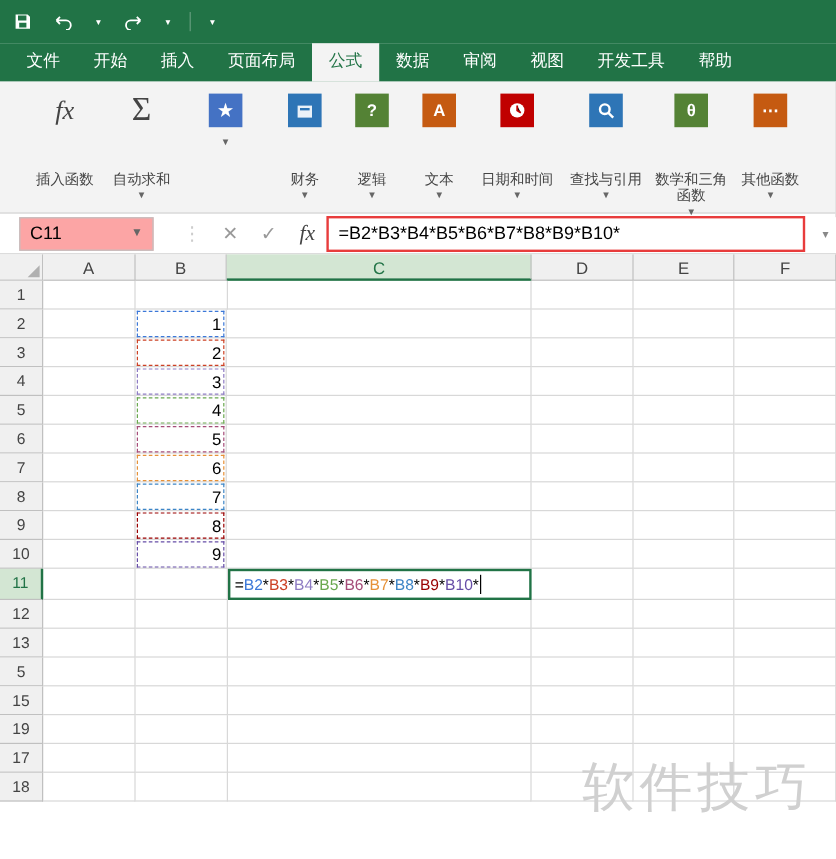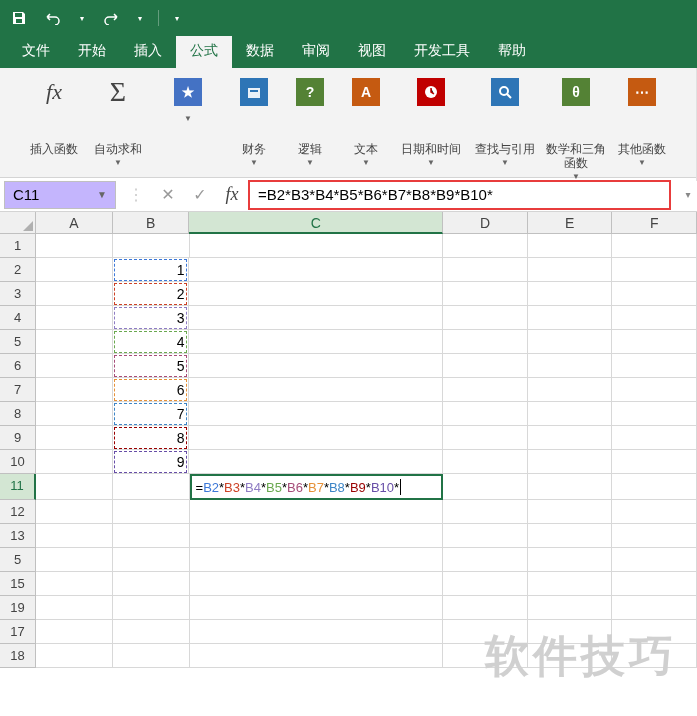--- a/index.html
+++ b/index.html
@@ -25,21 +25,21 @@
 .ritem .label { font-size: 12px; color: #444; text-align: center; line-height: 14px; margin-top: 30px; }
 .ritem .caret { font-size: 8px; color: #666; margin-top: 2px; }
 .rgroup-label { font-size: 12px; color: #666; text-align: center; padding: 4px 0 2px 0; width: 100%; }
 
 .fx-large { font-style: italic; font-family: "Times New Roman", serif; font-size: 22px; color: #444; }
 .fx-large-2 { font-style: italic; font-family: "Times New Roman", serif; font-size: 18px; color: #444; }
 .sigma { font-size: 28px; color: #444; font-family: "Times New Roman", serif; }
 .fn-icon { width: 28px; height: 28px; background: #4472c4; color: #fff; display: flex; align-items: center; justify-content: center; font-size: 14px; font-weight: bold; }
 
 .namebox-row { display: flex; align-items: center; height: 34px; border-bottom: 1px solid #d4d4d4; }
-.namebox { width: 112px; border: 1px solid #c0c0c0; height: 28px; margin: 0 4px; display: flex; align-items: center; padding: 0 8px; font-size: 15px; background: #c4b5fd; }
+.namebox { width: 112px; border: 1px solid #c0c0c0; height: 28px; margin: 0 16px; display: flex; align-items: center; padding: 0 8px; font-size: 15px; background: #fca5a5; }
 .namebox .nb-caret { margin-left: auto; font-size: 10px; color: #666; }
 .fb-btn { width: 32px; height: 28px; display: inline-flex; align-items: center; justify-content: center; color: #999; cursor: pointer; font-size: 16px; }
 .fb-btn.pipe { color: #ccc; cursor: default; }
 .formula-bar { flex: 1; border: 2px solid #e83c3c; height: 30px; margin-right: 8px; display: flex; align-items: center; padding: 0 8px; font-size: 15px; font-family: "Calibri", sans-serif; background: #fff; }
 .expand { width: 18px; display: inline-flex; align-items: center; justify-content: center; color: #888; font-size: 10px; }
 
 .grid-wrap { position: relative; }
 .corner { position: absolute; left: 0; top: 0; width: 36px; height: 22px; background: #f0f0f0; border-right: 1px solid #c0c0c0; border-bottom: 1px solid #c0c0c0; }
 .corner::after { content: ""; position: absolute; right: 2px; bottom: 2px; width: 0; height: 0; border-left: 10px solid transparent; border-bottom: 10px solid #b0b0b0; }
 .colheads { position: absolute; left: 36px; top: 0; right: 0; height: 22px; display: flex; background: #f0f0f0; }
@@ -59,21 +59,21 @@
 .cell.colD { width: 86px; }
 .cell.colE { width: 86px; }
 .cell.colF { width: 86px; }
 
 .ref-box { border: 1px dashed; position: relative; margin: 0 1px; width: calc(100% - 2px); height: 22px; display: flex; align-items: center; justify-content: flex-end; padding-right: 2px;}
 
 .row11 .cell.colC { border: 2px solid #217346; position: relative; background: #fff; overflow: visible; justify-content: flex-start; }
 .row11 .cell.colC .caret-cursor { border-right: 1px solid #000; height: 16px; margin-left: 1px; }
 .formula-span { font-size: 13px; white-space: nowrap; }
 
-.watermark { position: absolute; right: 20px; bottom: 30px; font-size: 44px; color: #d0d0d0; letter-spacing: 4px; pointer-events: none; font-weight: 700;}
+.watermark { position: absolute; right: 20px; bottom: 30px; font-size: 44px; color: #d0d0d0; letter-spacing: 4px; pointer-events: none; font-weight: 400;}
 </style>
 </head>
 <body>
 
 <div class="titlebar">
   <span class="tb-btn">
     <svg width="16" height="16" viewBox="0 0 16 16">
         <path fill="#fff" d="M2 2h10l2 2v10H2V2zm2 1v4h7V3H4zm1 6v4h6V9H5z"></path>
       </svg>
   </span>
@@ -90,20 +90,21 @@
   </span>
   <span class="tb-caret">▾</span>
   <span class="tb-divider"></span>
   <span class="tb-caret">▾</span>
 </div>
 
 <div class="tabs">
   <div class="tab nohover">文件</div>
   <div class="tab">开始</div>
   <div class="tab">插入</div>
+  <div class="tab">页面布局</div>
   <div class="tab active">公式</div>
   <div class="tab">数据</div>
   <div class="tab">审阅</div>
   <div class="tab">视图</div>
   <div class="tab">开发工具</div>
   <div class="tab">帮助</div>
 </div>
 
 <div class="ribbon">
   <div class="ribbon-groups">

